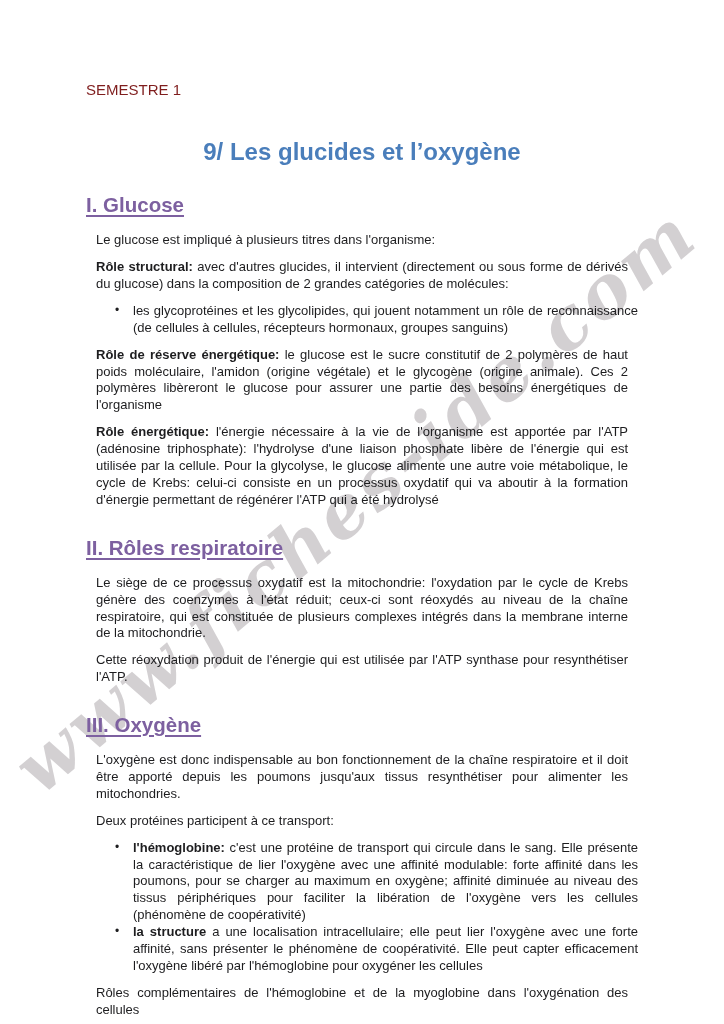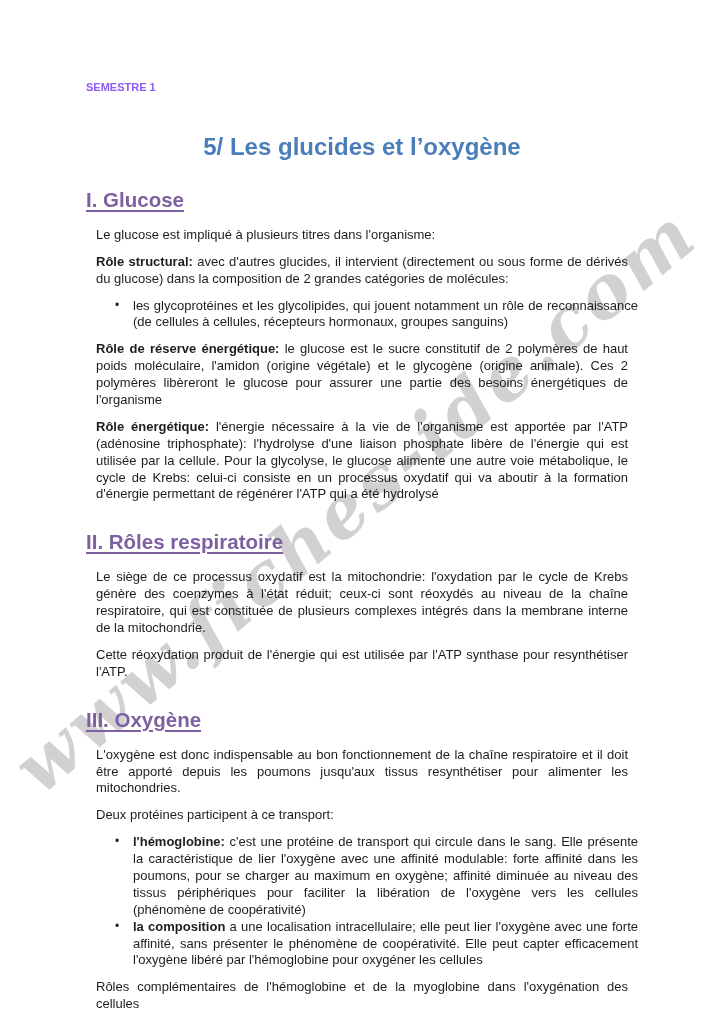--- a/index.html
+++ b/index.html
@@ -15,23 +15,23 @@
     overflow: hidden;
     font-family: "Liberation Sans", sans-serif;
     color: #1d1d1f;
   }
   .content {
     position: relative;
     z-index: 1;
     padding: 80px 86px 0 86px;
   }
   .doc-header {
-    font-size: 11px;
-    font-weight: bold;
-    color: #8b5cf6;
+    font-size: 15px;
+    font-weight: normal;
+    color: #7f1d1d;
     line-height: 1.35;
   }
   .doc-title {
     margin: 38px 0 0 0;
     text-align: center;
     font-size: 24px;
     font-weight: bold;
     color: #4a7ebb;
   }
   .section-heading {
@@ -89,21 +89,21 @@
 <div class="page">
 
   <div class="watermark">www.fiches-ide.com</div>
 
   <div class="content">
 
     <div class="doc-header">
       <div>SEMESTRE 1</div>
     </div>
 
-    <h1 class="doc-title">5/ Les glucides et l’oxygène</h1>
+    <h1 class="doc-title">9/ Les glucides et l’oxygène</h1>
 
     <section>
       <h2 class="section-heading">I. Glucose</h2>
       <p class="par"><b></b><span>Le glucose est impliqué à plusieurs titres dans l'organisme:</span></p>
       <p class="par"><b>Rôle structural:</b><span> avec d'autres glucides, il intervient (directement ou sous forme de dérivés du glucose) dans la composition de 2 grandes catégories de molécules:</span></p>
       <ul class="bullet-list">
         <li><b></b><span>les glycoprotéines et les glycolipides, qui jouent notamment un rôle de reconnaissance (de cellules à cellules, récepteurs hormonaux, groupes sanguins)</span></li>
       </ul>
       <p class="par"><b>Rôle de réserve énergétique:</b><span> le glucose est le sucre constitutif de 2 polymères de haut poids moléculaire, l'amidon (origine végétale) et le glycogène (origine animale). Ces 2 polymères libèreront le glucose pour assurer une partie des besoins énergétiques de l'organisme</span></p>
       <p class="par"><b>Rôle énergétique:</b><span> l'énergie nécessaire à la vie de l'organisme est apportée par l'ATP (adénosine triphosphate): l'hydrolyse d'une liaison phosphate libère de l'énergie qui est utilisée par la cellule. Pour la glycolyse, le glucose alimente une autre voie métabolique, le cycle de Krebs: celui-ci consiste en un processus oxydatif qui va aboutir à la formation d'énergie permettant de régénérer l'ATP qui a été hydrolysé</span></p>
@@ -114,19 +114,19 @@
       <p class="par"><b></b><span>Le siège de ce processus oxydatif est la mitochondrie: l'oxydation par le cycle de Krebs génère des coenzymes à l'état réduit; ceux-ci sont réoxydés au niveau de la chaîne respiratoire, qui est constituée de plusieurs complexes intégrés dans la membrane interne de la mitochondrie.</span></p>
       <p class="par"><b></b><span>Cette réoxydation produit de l'énergie qui est utilisée par l'ATP synthase pour resynthétiser l'ATP.</span></p>
     </section>
 
     <section>
       <h2 class="section-heading">III. Oxygène</h2>
       <p class="par"><b></b><span>L'oxygène est donc indispensable au bon fonctionnement de la chaîne respiratoire et il doit être apporté depuis les poumons jusqu'aux tissus resynthétiser pour alimenter les mitochondries.</span></p>
       <p class="par"><b></b><span>Deux protéines participent à ce transport:</span></p>
       <ul class="bullet-list">
         <li><b>l'hémoglobine:</b><span> c'est une protéine de transport qui circule dans le sang. Elle présente la caractéristique de lier l'oxygène avec une affinité modulable: forte affinité dans les poumons, pour se charger au maximum en oxygène; affinité diminuée au niveau des tissus périphériques pour faciliter la libération de l'oxygène vers les cellules (phénomène de coopérativité)</span></li>
-        <li><b>la composition</b><span> a une localisation intracellulaire; elle peut lier l'oxygène avec une forte affinité, sans présenter le phénomène de coopérativité. Elle peut capter efficacement l'oxygène libéré par l'hémoglobine pour oxygéner les cellules</span></li>
+        <li><b>la structure</b><span> a une localisation intracellulaire; elle peut lier l'oxygène avec une forte affinité, sans présenter le phénomène de coopérativité. Elle peut capter efficacement l'oxygène libéré par l'hémoglobine pour oxygéner les cellules</span></li>
       </ul>
       <p class="par"><b></b><span>Rôles complémentaires de l'hémoglobine et de la myoglobine dans l'oxygénation des cellules</span></p>
     </section>
 
   </div>
 </div>
 
 </body></html>

